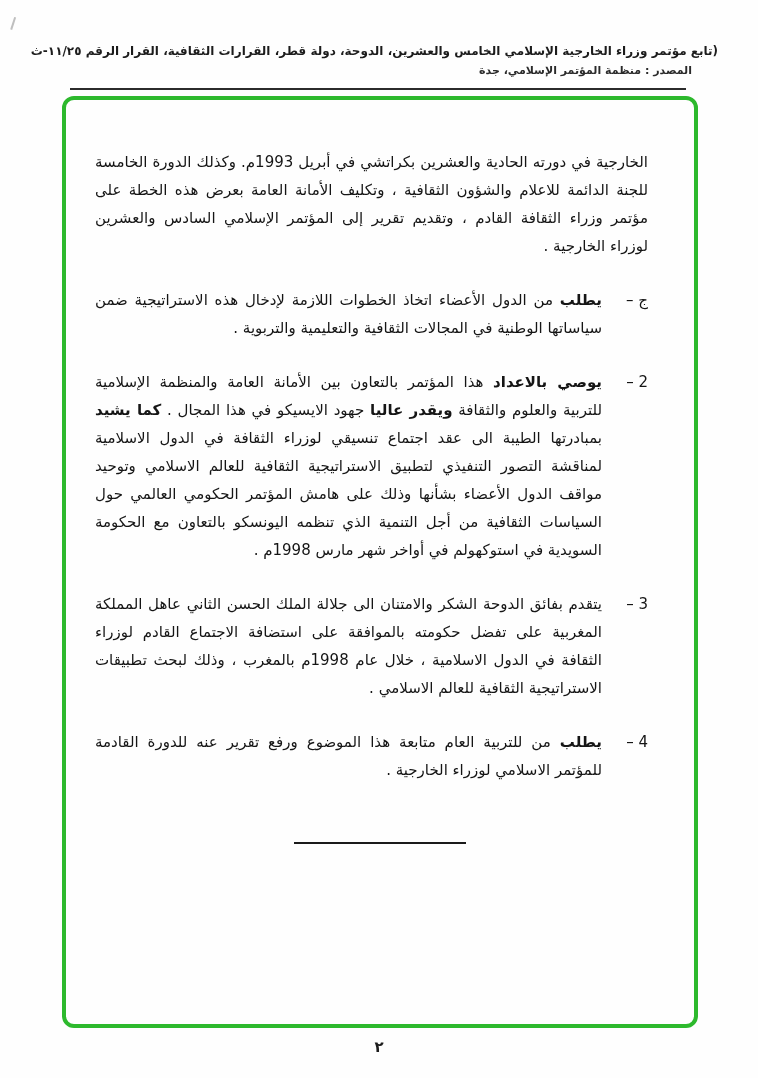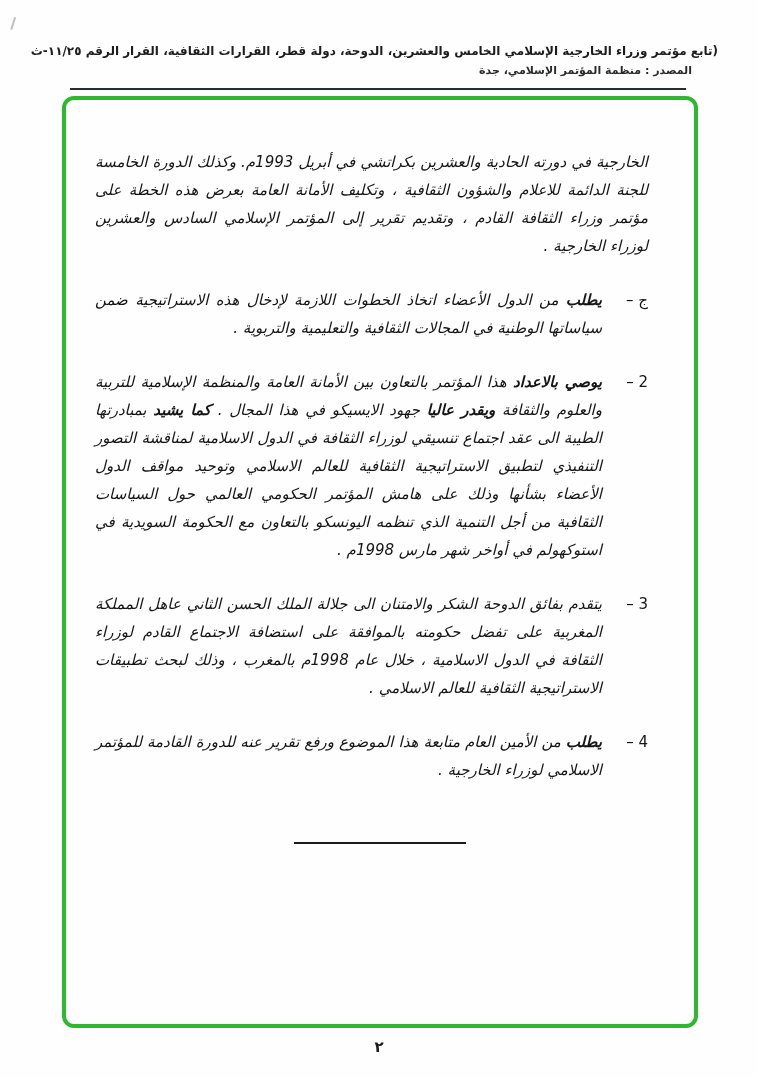--- a/index.html
+++ b/index.html
@@ -81,21 +81,20 @@
     margin-bottom:26px;
   }
   .marker {
     flex:0 0 46px;
     text-align:right;
     white-space:nowrap;
   }
   .ptext {
     flex:1 1 auto;
     text-align:justify;
-    font-style:italic;
   }
   .b { font-weight:bold; }
   .r { font-weight:normal; }
   .end-rule {
     position:absolute;
     top:842px;
     left:294px;
     width:172px;
     height:1.5px;
     background:#1a1a1a;
@@ -137,21 +136,21 @@
       <div class="para">
         <span class="marker">2 –</span>
         <span class="ptext"><span class="b">يوصي بالاعداد</span><span class="r"> هذا المؤتمر بالتعاون بين الأمانة العامة والمنظمة الإسلامية للتربية والعلوم والثقافة </span><span class="b">ويقدر عاليا</span><span class="r"> جهود الايسيكو في هذا المجال . </span><span class="b">كما يشيد</span><span class="r"> بمبادرتها الطيبة الى عقد اجتماع تنسيقي لوزراء الثقافة في الدول الاسلامية لمناقشة التصور التنفيذي لتطبيق الاستراتيجية الثقافية للعالم الاسلامي وتوحيد مواقف الدول الأعضاء بشأنها وذلك على هامش المؤتمر الحكومي العالمي حول السياسات الثقافية من أجل التنمية الذي تنظمه اليونسكو بالتعاون مع الحكومة السويدية في استوكهولم في أواخر شهر مارس 1998م .</span></span>
       </div>
       <div class="para">
         <span class="marker">3 –</span>
         <span class="ptext"><span class="r">يتقدم بفائق الدوحة الشكر والامتنان الى جلالة الملك الحسن الثاني عاهل المملكة المغربية على تفضل حكومته بالموافقة على استضافة الاجتماع القادم لوزراء الثقافة في الدول الاسلامية ، خلال عام 1998م بالمغرب ، وذلك لبحث تطبيقات الاستراتيجية الثقافية للعالم الاسلامي .</span></span>
       </div>
       <div class="para">
         <span class="marker">4 –</span>
-        <span class="ptext"><span class="b">يطلب</span><span class="r"> من الأمين العام متابعة هذا الموضوع ورفع تقرير عنه للدورة القادمة للمؤتمر الاسلامي لوزراء الخارجية .</span></span>
+        <span class="ptext"><span class="b">يطلب</span><span class="r"> من للتربية العام متابعة هذا الموضوع ورفع تقرير عنه للدورة القادمة للمؤتمر الاسلامي لوزراء الخارجية .</span></span>
       </div>
     </div>
 
   <div class="end-rule"></div>
 
   <div class="page-number">٢</div>
 
 </div>
 
 </body></html>

